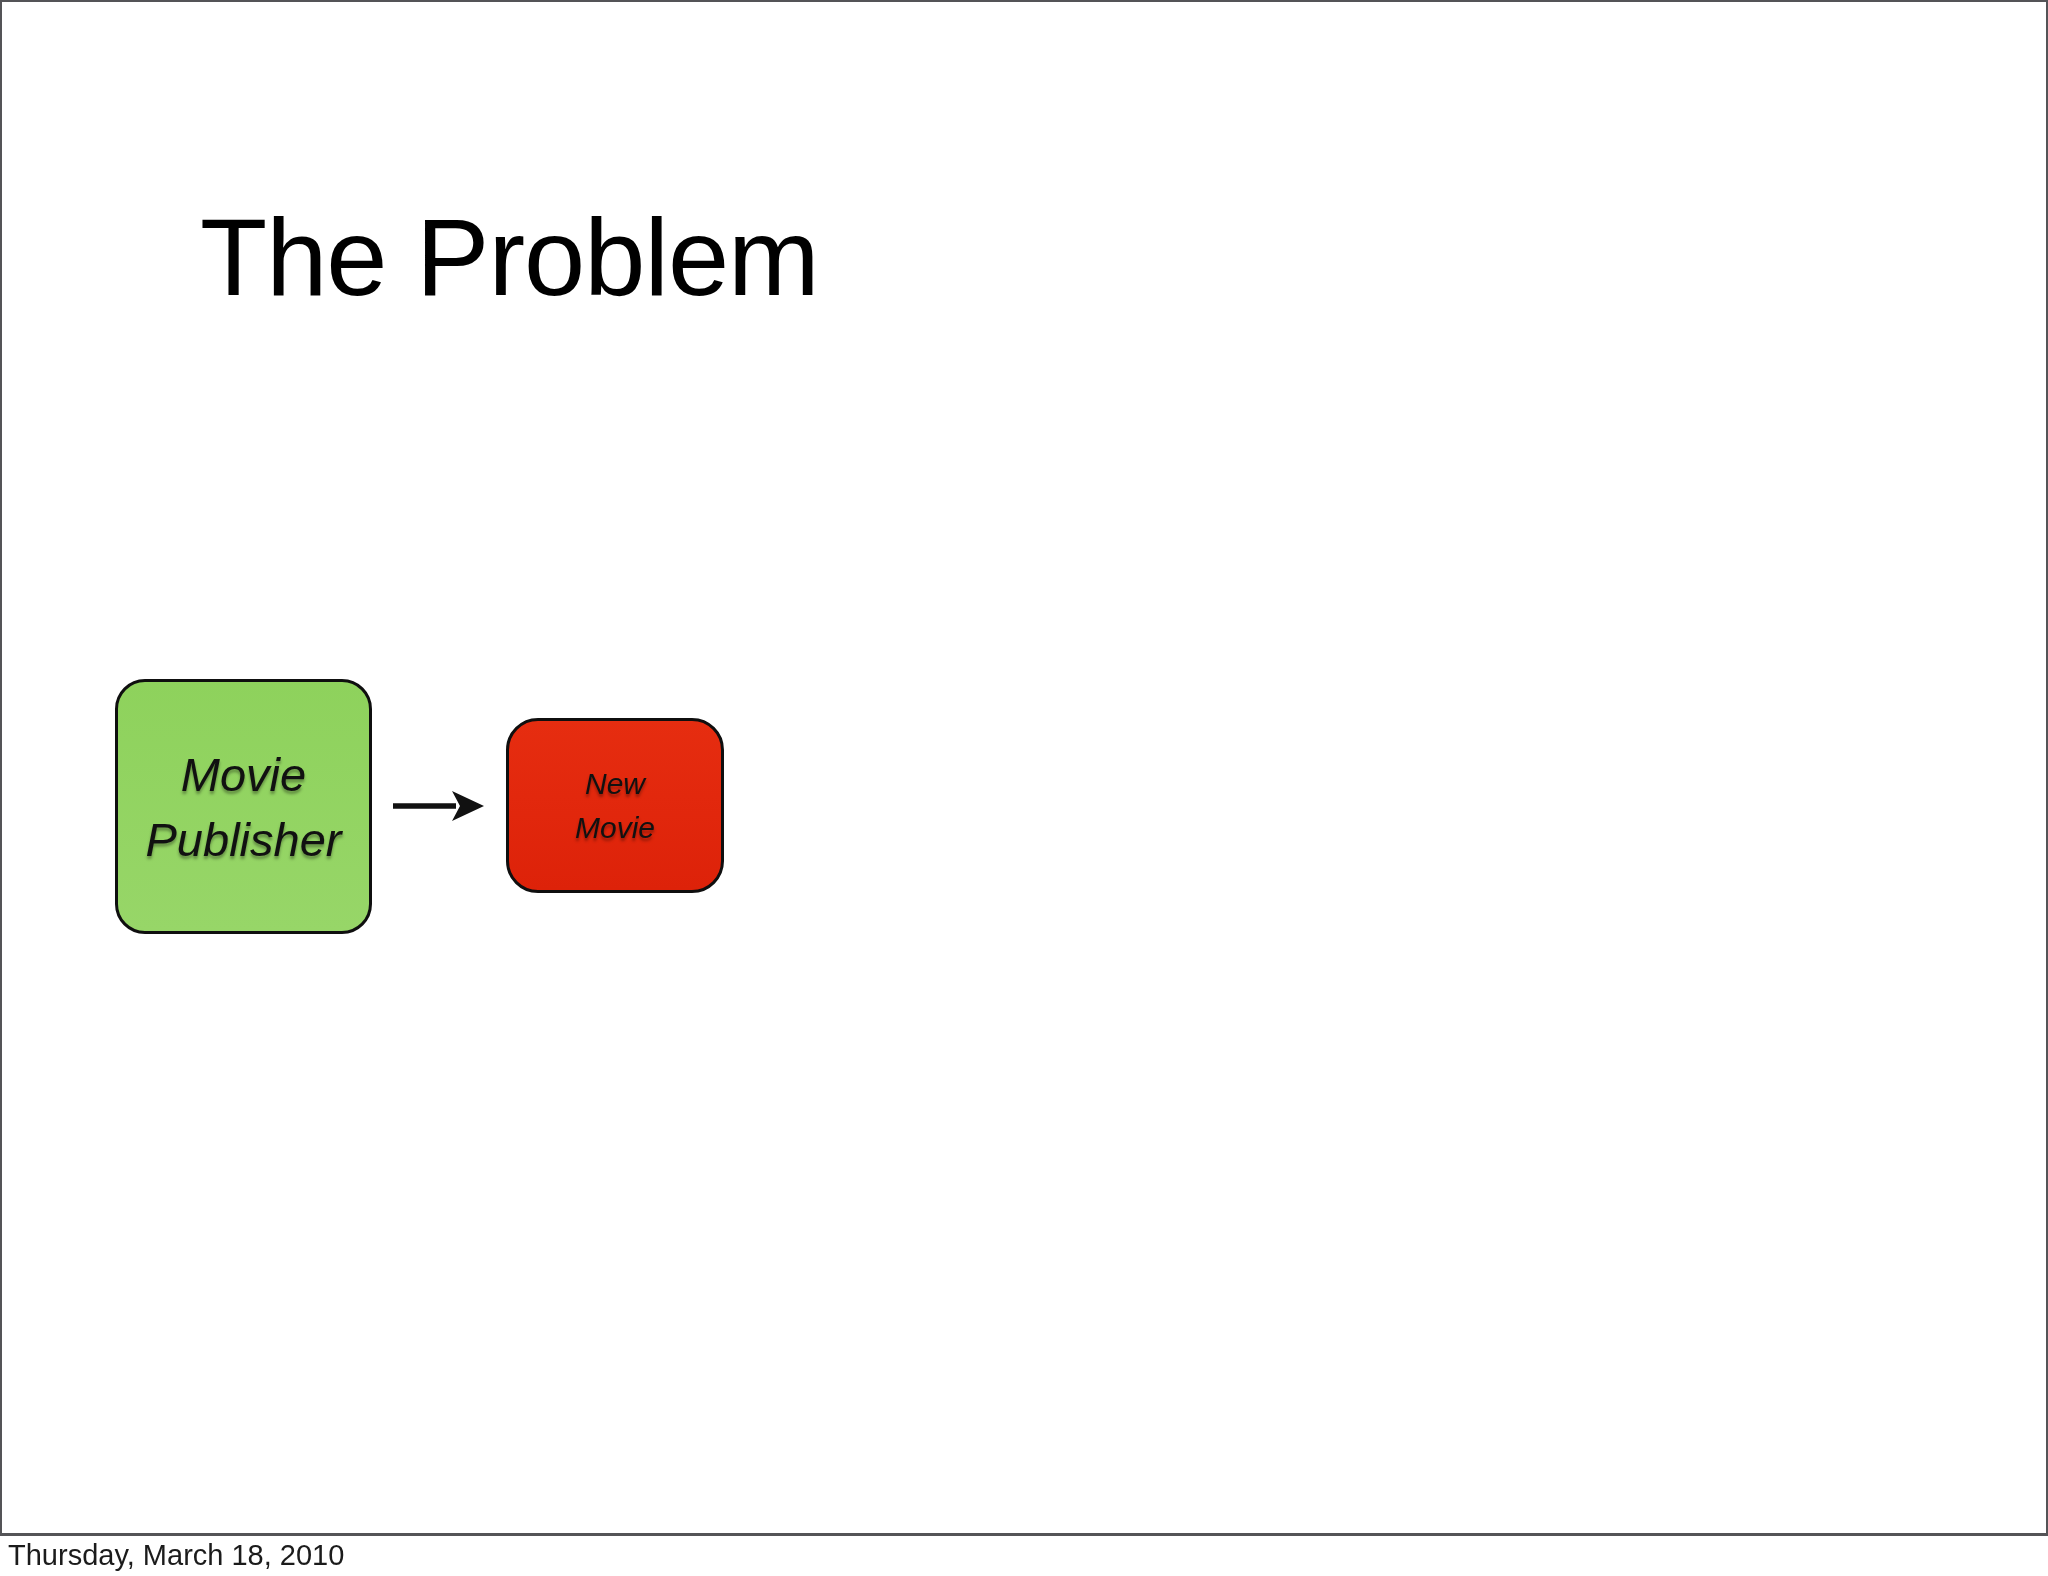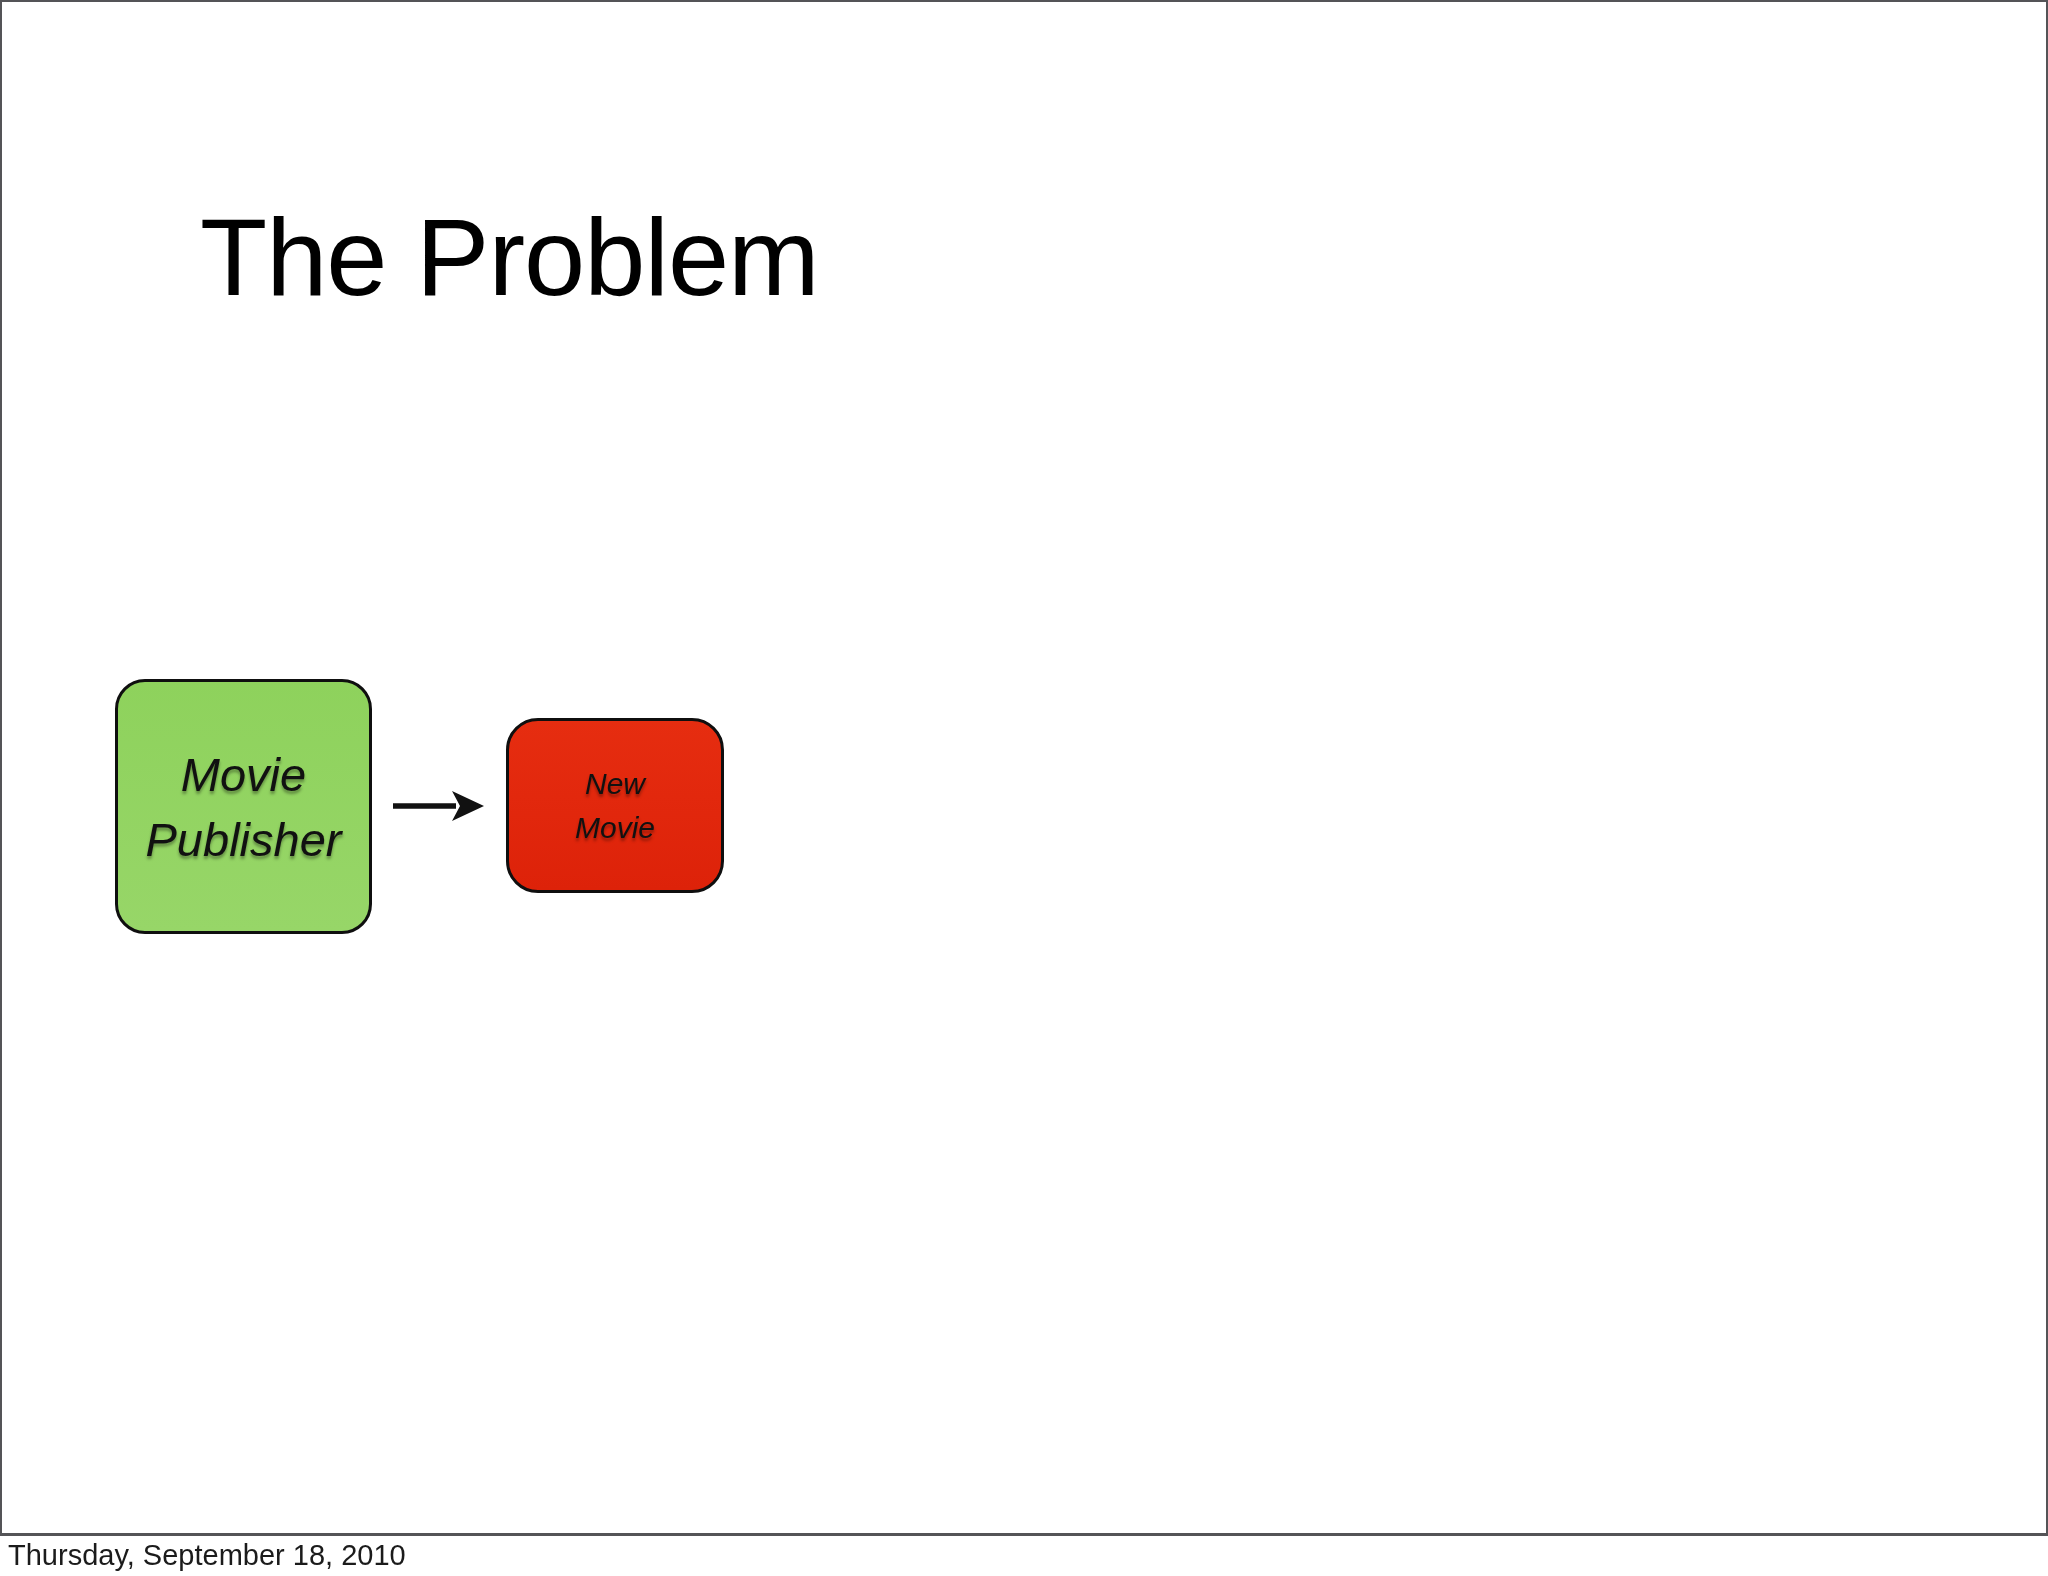--- a/index.html
+++ b/index.html
@@ -77,15 +77,15 @@
       <polygon points="62,4 94,19 62,34 70,19" style="fill:var(--arrow);"></polygon>
     </svg>
 
     <div class="node newmovie">
       <div class="line">New</div>
       <div class="line">Movie</div>
     </div>
 
   </div>
 
-  <div class="footer-date">Thursday, September 18, 2010</div>
+  <div class="footer-date">Thursday, March 18, 2010</div>
 
 </div>
 
 </body></html>

